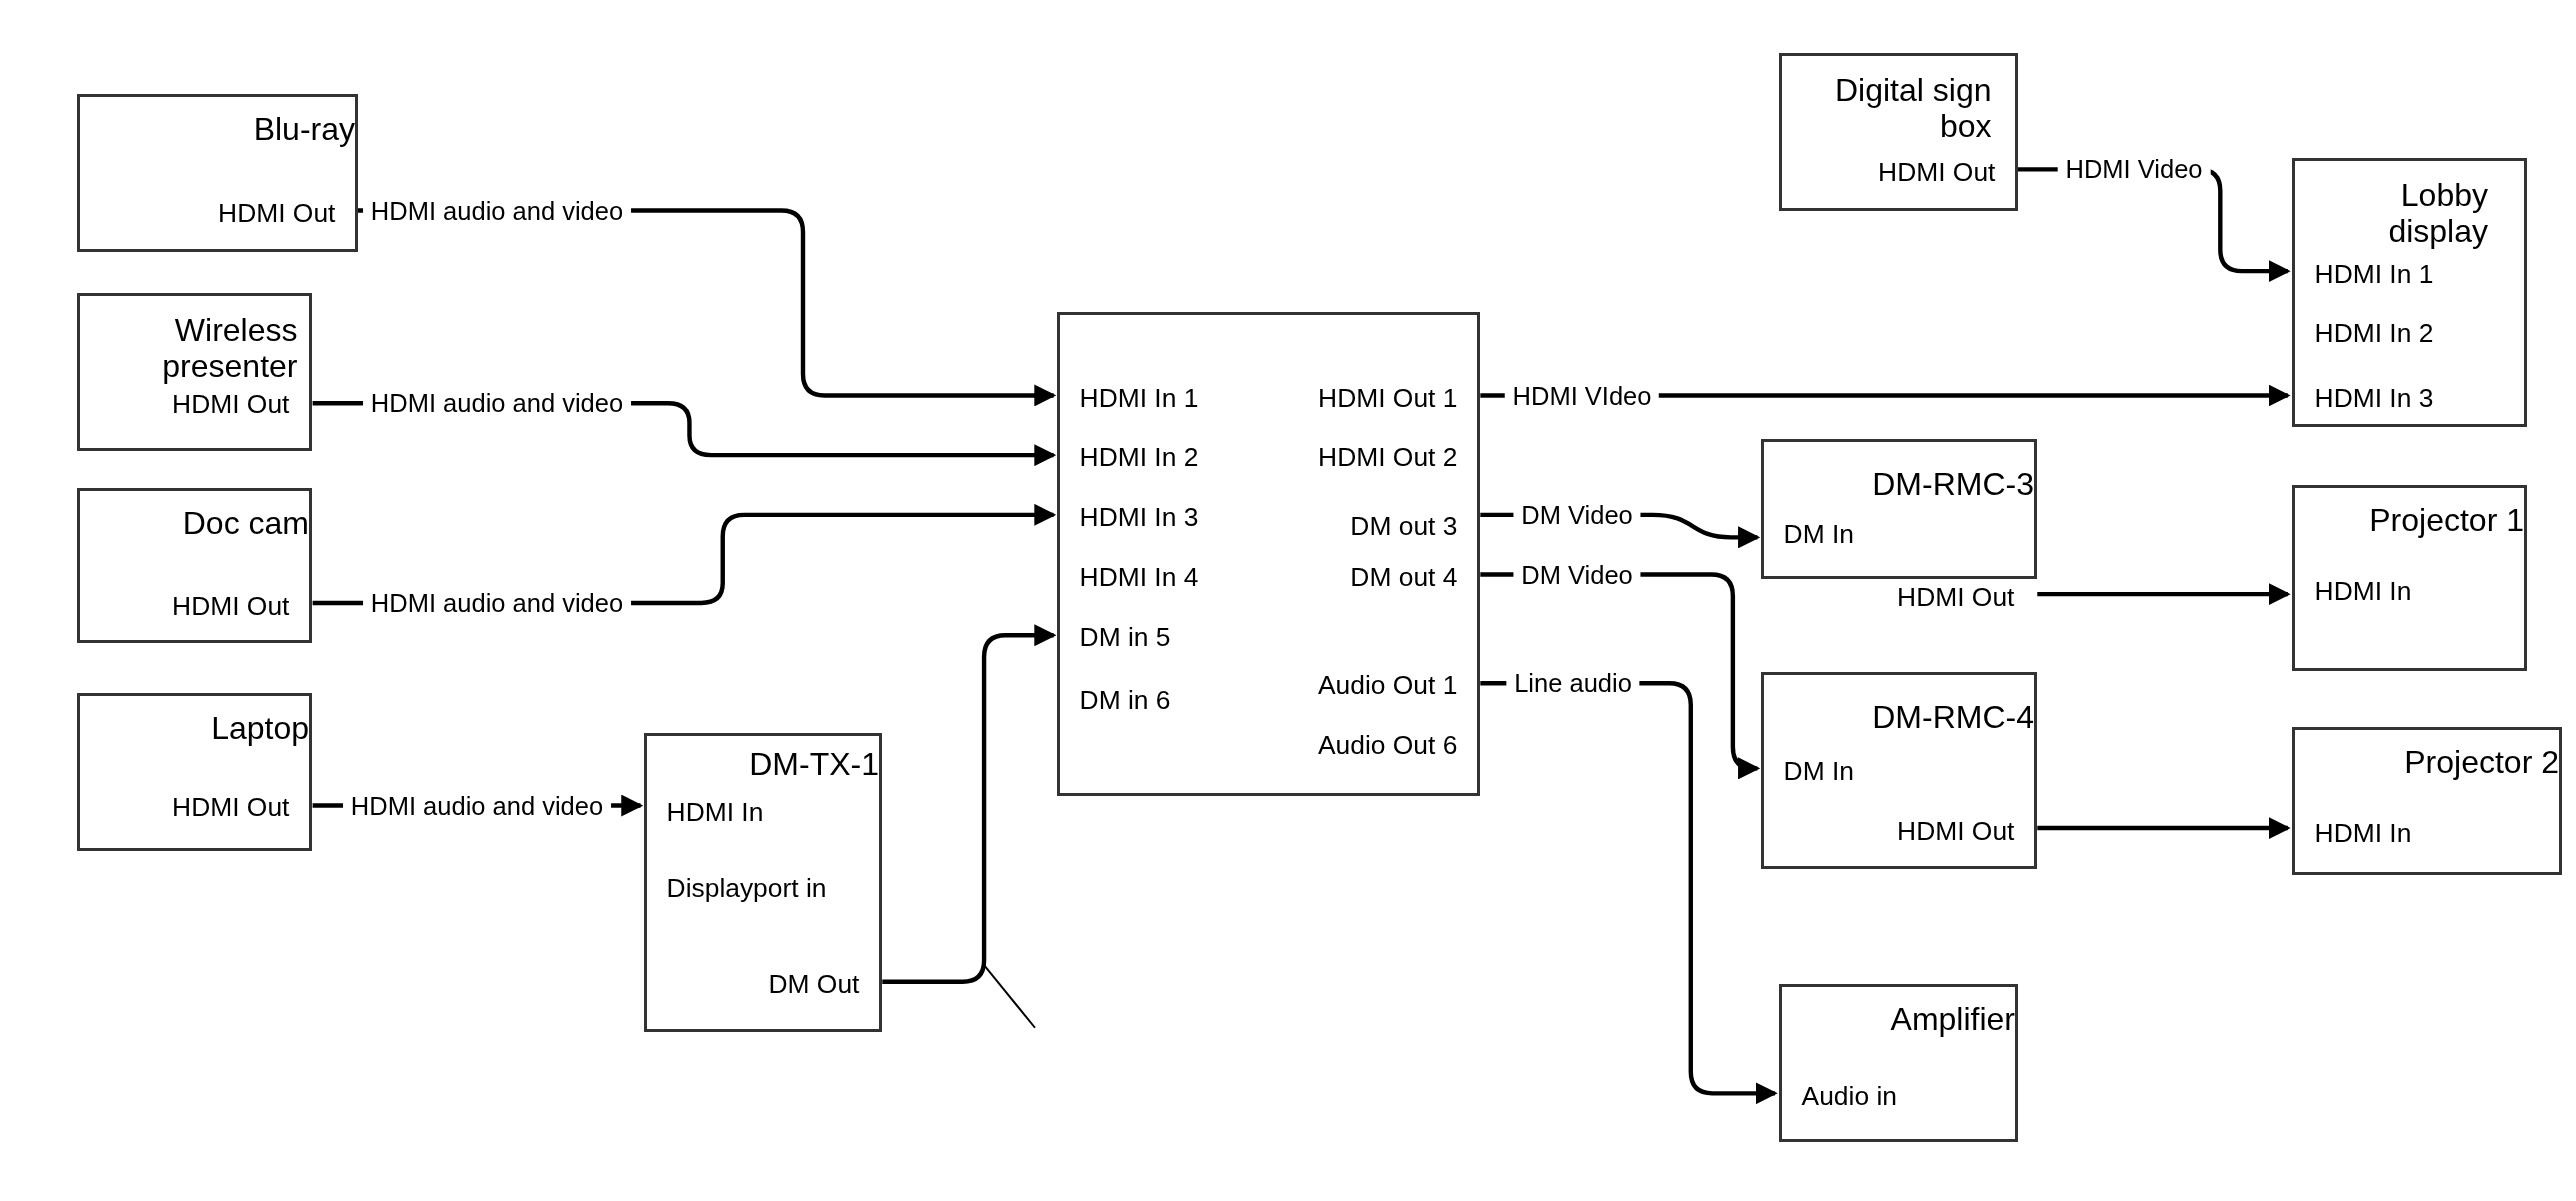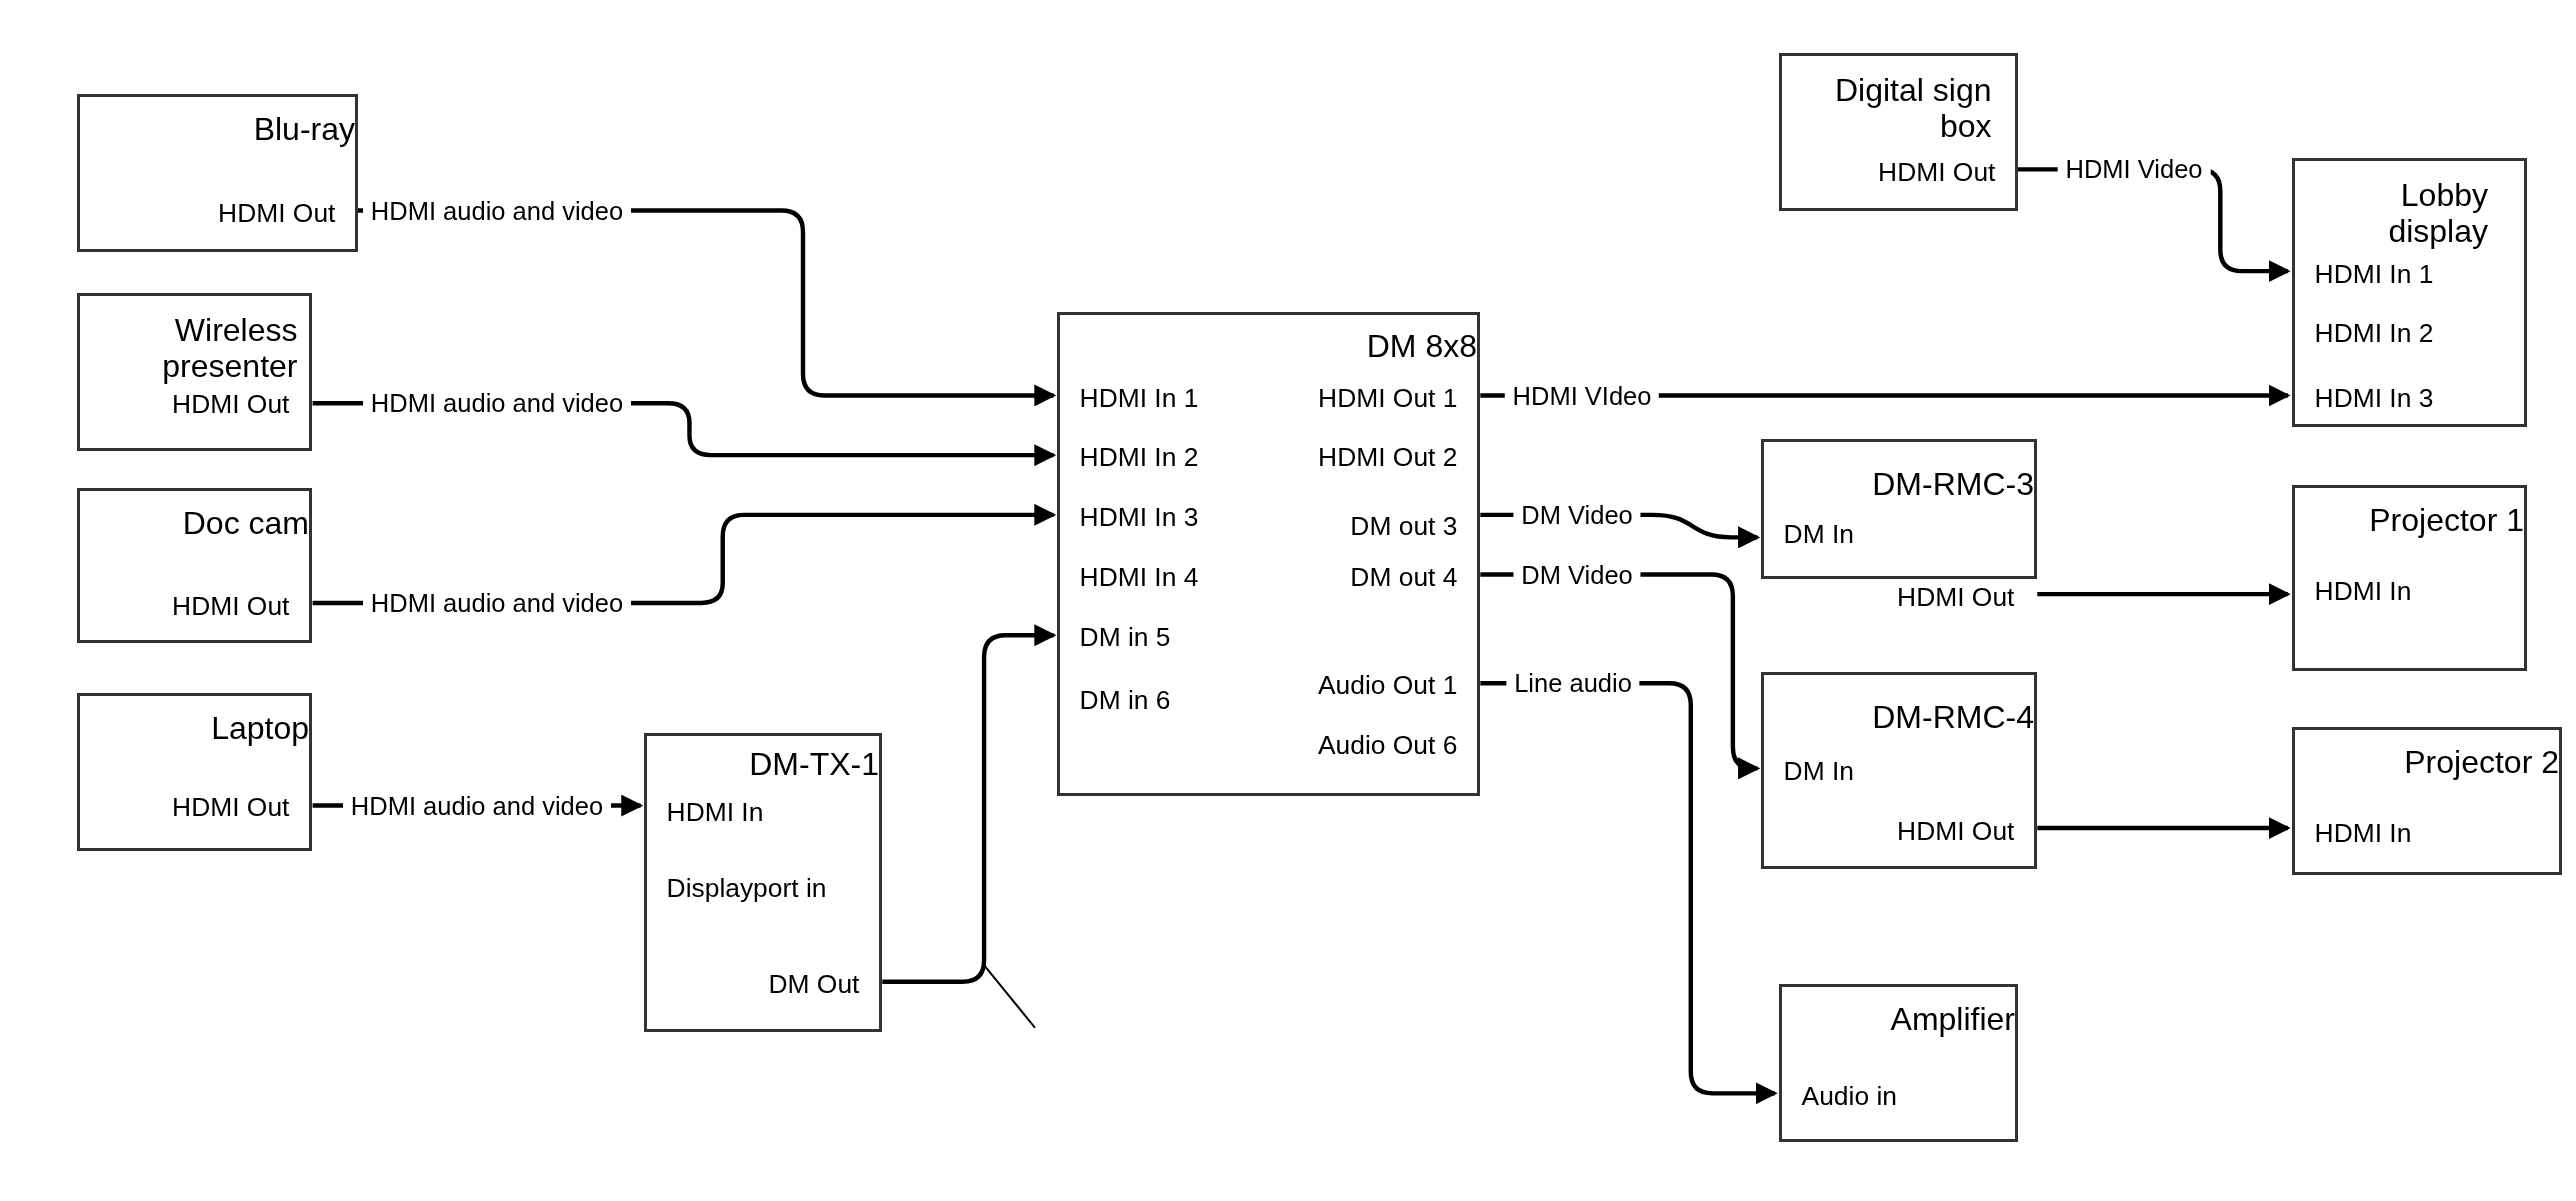--- a/index.html
+++ b/index.html
@@ -101,21 +101,20 @@
   </div>
 
   <div class="box" style="left:644px;top:733px;width:238px;height:299px">
     <div class="title" style="margin-top:9.8px">DM-TX-1</div>
     <span class="port l" style="top:61px">HDMI In</span>
     <span class="port l" style="top:137px">Displayport in</span>
     <span class="port r" style="top:233px">DM Out</span>
   </div>
 
   <div class="box" style="left:1057px;top:312px;width:423px;height:484px">
-    <div class="title" style="margin-top:12.7px">DM 8x8</div>
     <span class="port l" style="top:68px">HDMI In 1</span>
     <span class="port l" style="top:127px">HDMI In 2</span>
     <span class="port l" style="top:187px">HDMI In 3</span>
     <span class="port l" style="top:247px">HDMI In 4</span>
     <span class="port l" style="top:307px">DM in 5</span>
     <span class="port l" style="top:370px">DM in 6</span>
     <span class="port r" style="top:68px">HDMI Out 1</span>
     <span class="port r" style="top:127px">HDMI Out 2</span>
     <span class="port r" style="top:196px">DM out 3</span>
     <span class="port r" style="top:247px">DM out 4</span>

